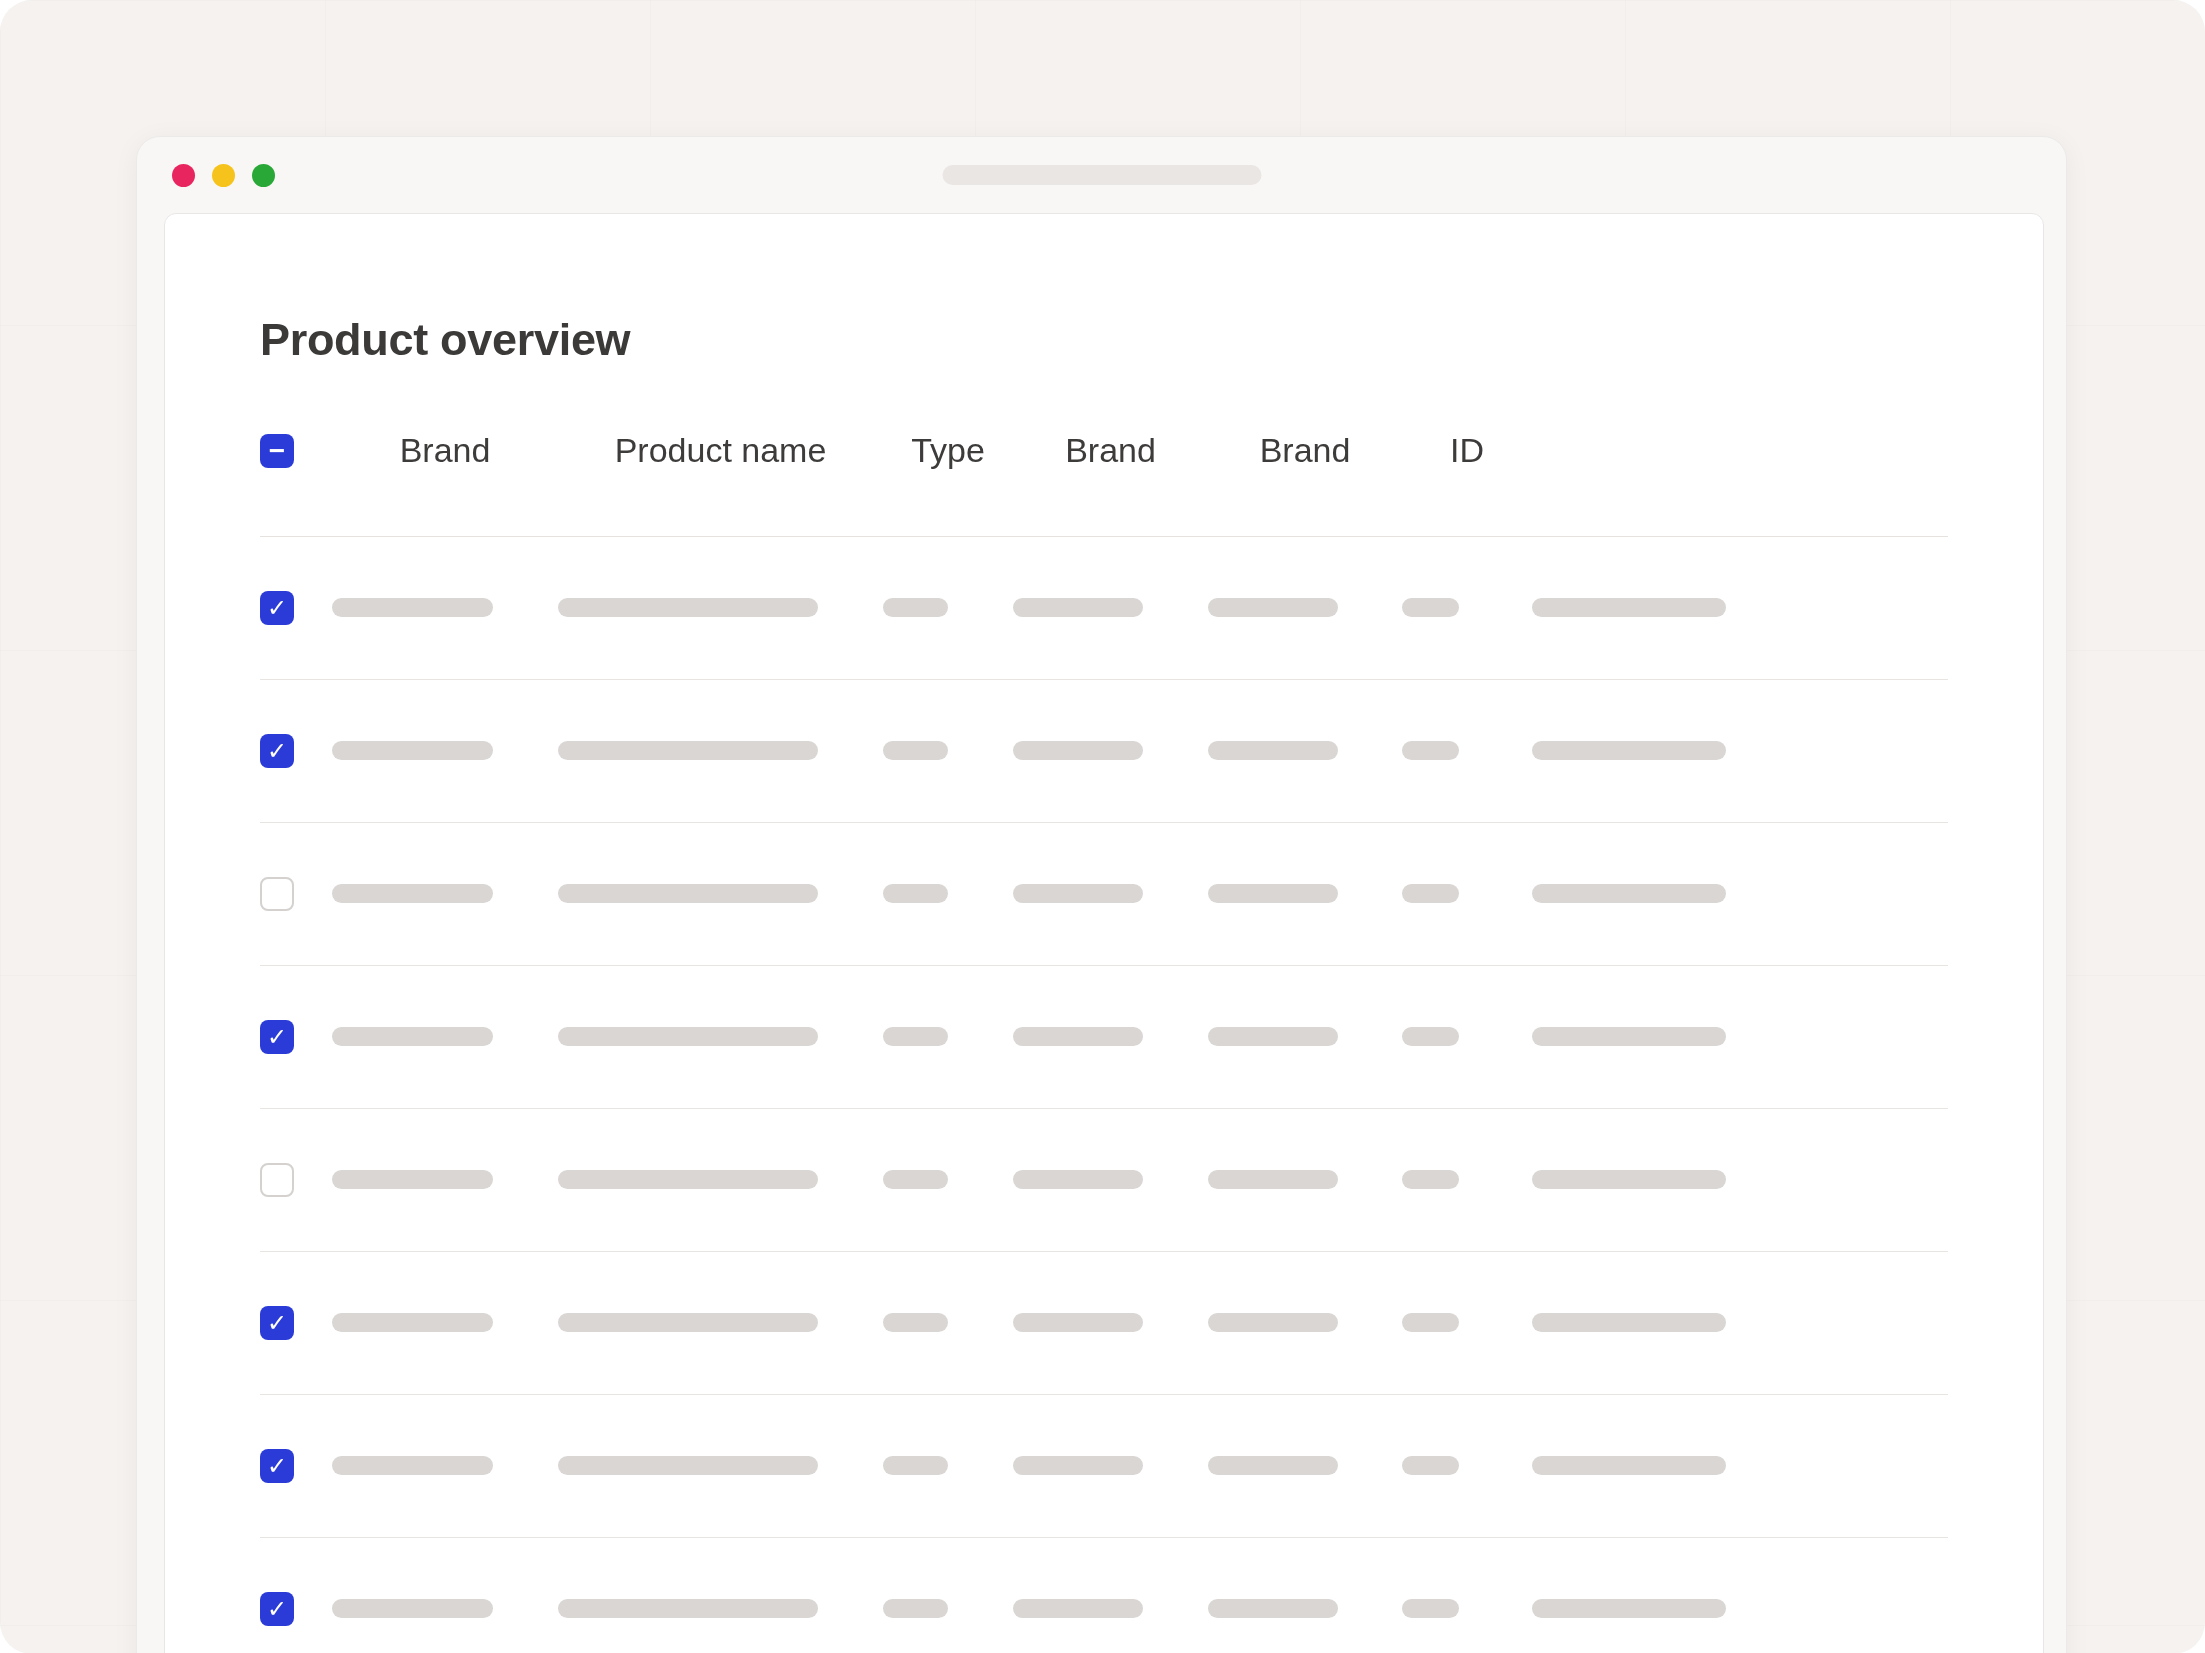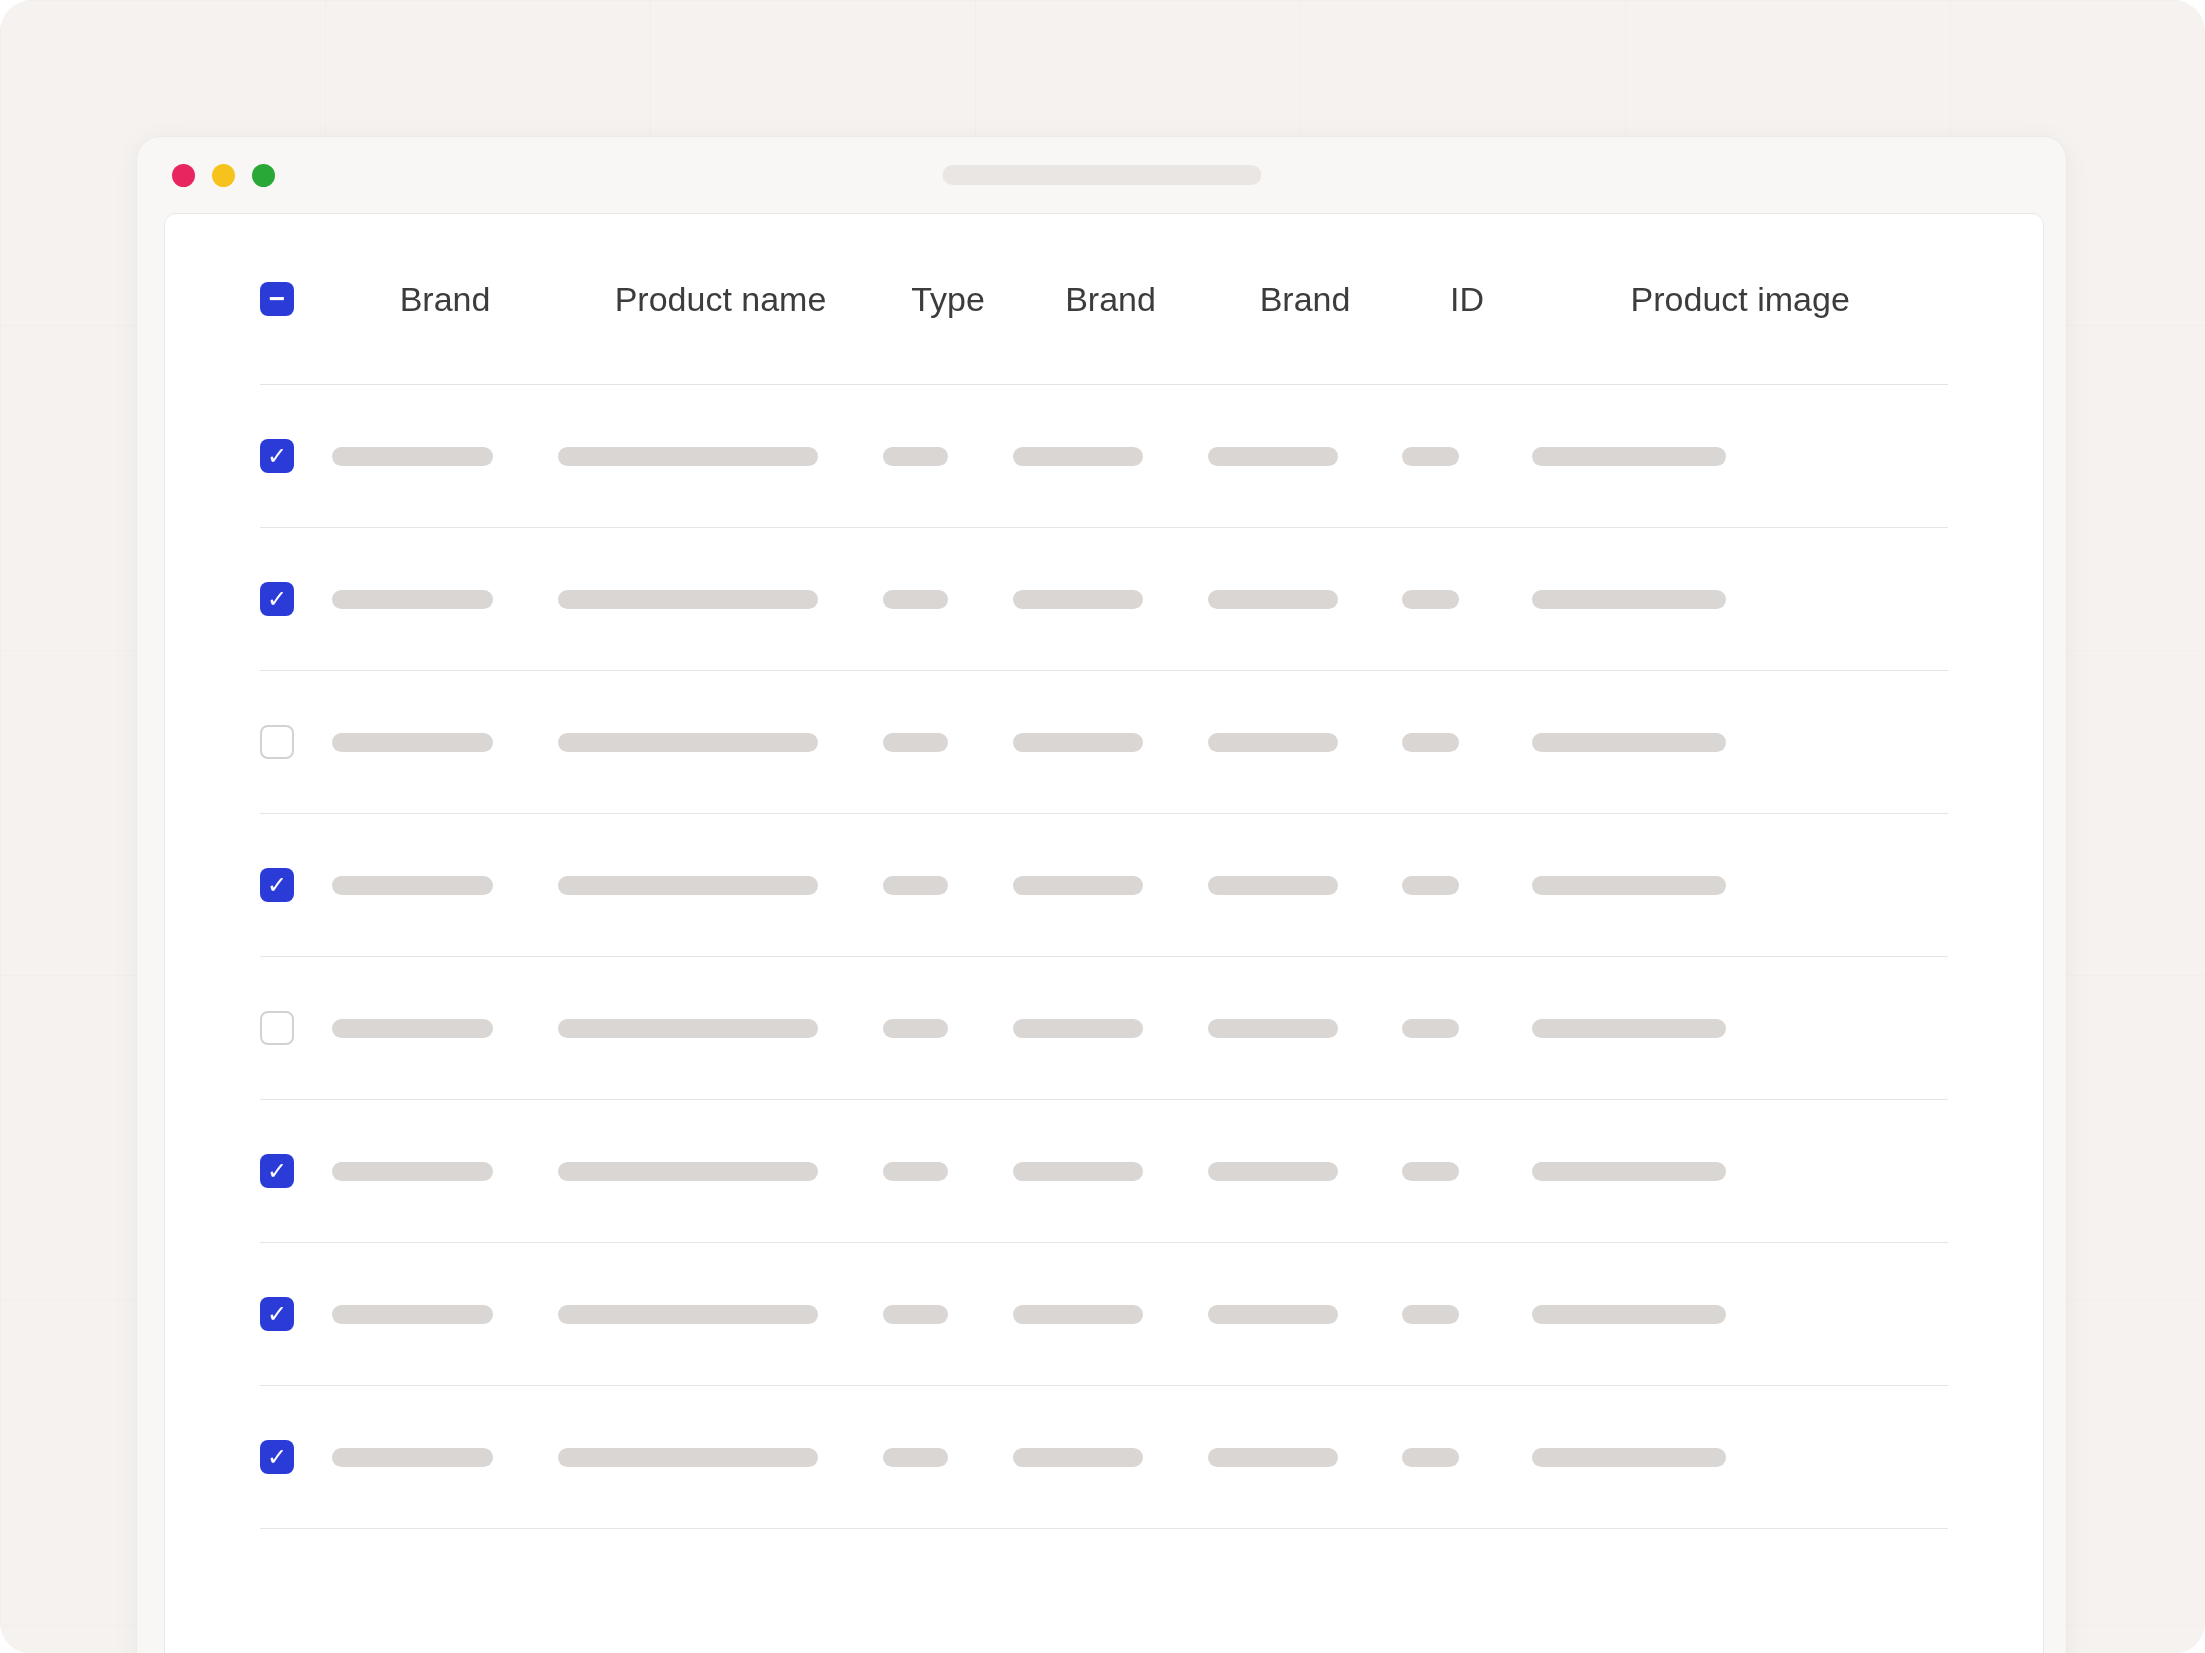--- a/index.html
+++ b/index.html
@@ -122,32 +122,32 @@
     <div class="titlebar">
       <div class="dots">
         <div class="dot" style="background:#e8255f"></div>
         <div class="dot" style="background:#f6c31c"></div>
         <div class="dot" style="background:#2aa837"></div>
       </div>
       <div class="address-pill"></div>
     </div>
     <div class="content">
       <div class="inner">
+        <h1 class="page-title">Product overview</h1>
 
         <div class="t-grid t-header">
           <div>
             <div class="cb indeterminate">−</div>
           </div>
           <div class="col-label">Brand</div>
           <div class="col-label">Product name</div>
           <div class="col-label">Type</div>
           <div class="col-label">Brand</div>
           <div class="col-label">Brand</div>
           <div class="col-label">ID</div>
-          <div class="col-label">Product image</div>
         </div>
 
         <div>
             <div class="t-grid t-row">
               <div>
                 <div class="cb checked">✓</div>
               </div>
               <div>
                 <div class="pill w-brand"></div>
               </div>

